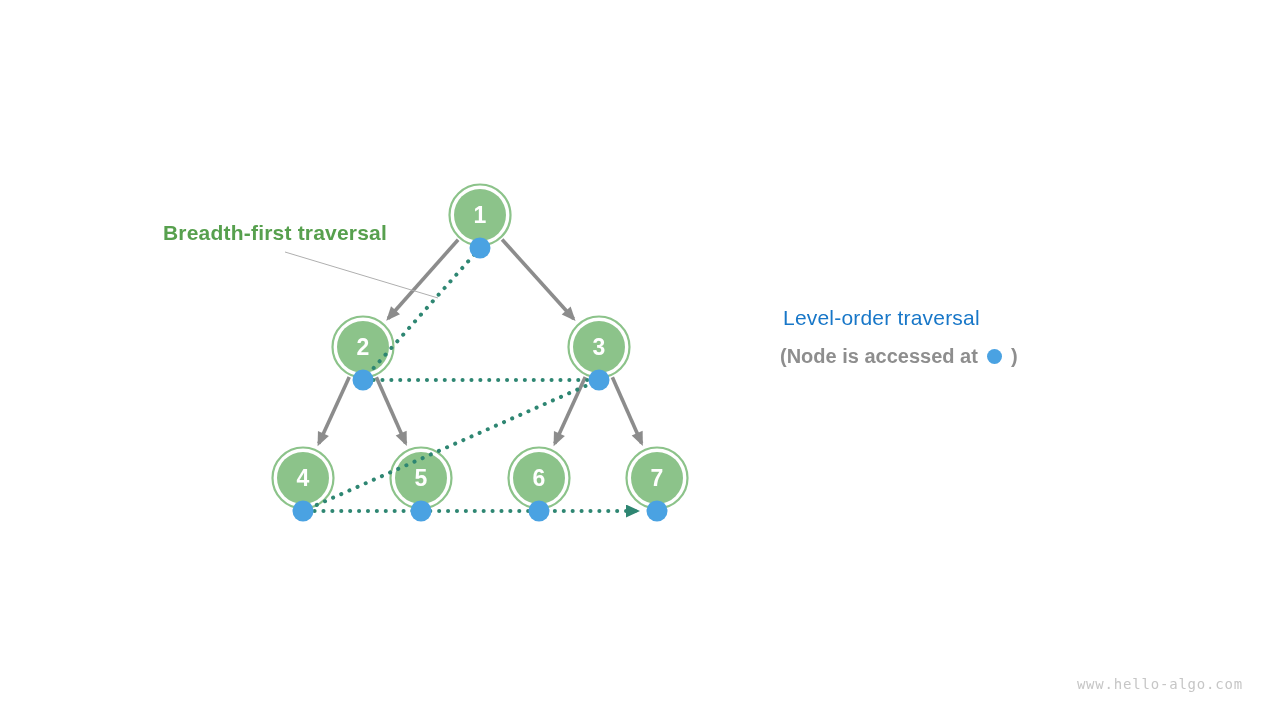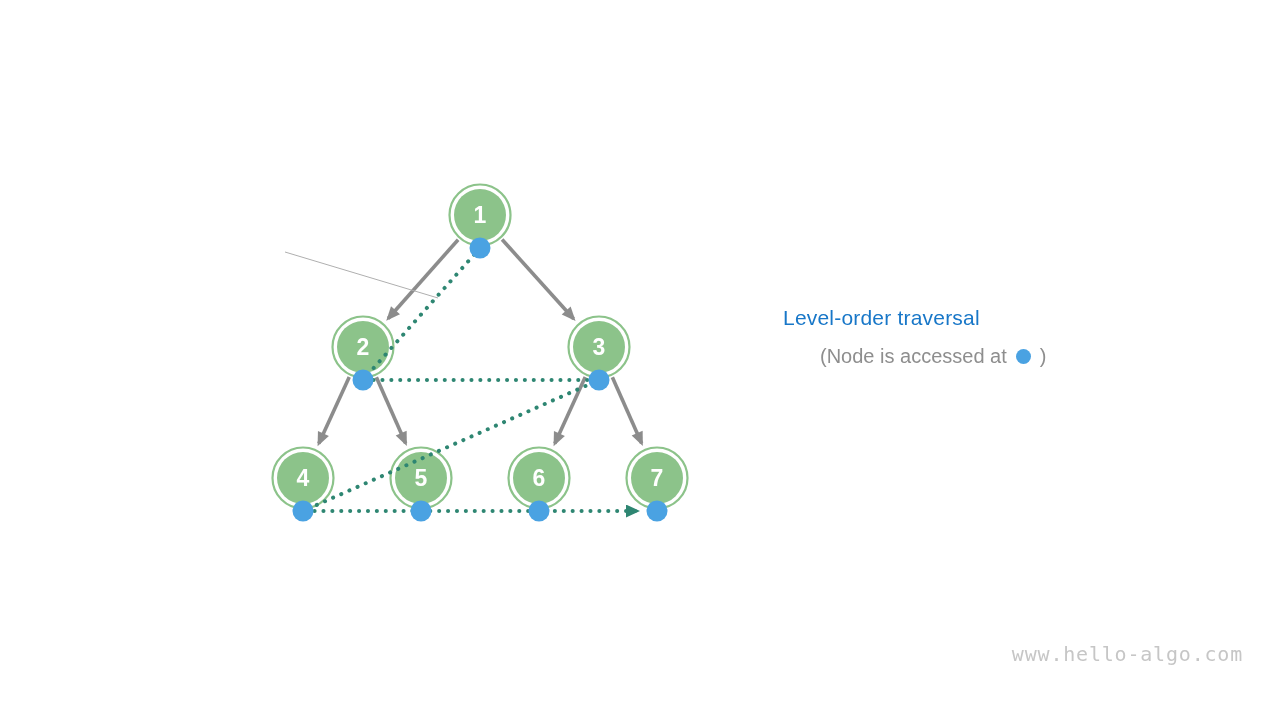--- a/index.html
+++ b/index.html
@@ -29,24 +29,25 @@
     position: absolute;
     left: 783px;
     top: 306px;
     font-size: 21px;
     font-weight: 400;
     letter-spacing: 0.2px;
     white-space: nowrap;
   }
   .legend-note {
     position: absolute;
-    left: 820px;
+    left: 780px;
     top: 345px;
     font-size: 20px;
     white-space: nowrap;
+    font-weight: bold;
   }
   .note-dot {
     display: inline-block;
     width: 15px;
     height: 15px;
     border-radius: 50%;
     margin: 0 9px 0 9px;
     vertical-align: -1px;
   }
   .legend-sequence {
@@ -54,23 +55,23 @@
     left: 782px;
     top: 388px;
     font-size: 22px;
     white-space: pre;
     word-spacing: 7px;
     letter-spacing: 0.5px;
   }
   .watermark {
     position: absolute;
     right: 37px;
-    top: 642px;
+    top: 676px;
     font-family: "DejaVu Sans Mono", monospace;
-    font-size: 20px;
+    font-size: 14px;
     letter-spacing: 0.8px;
   }
 </style>
 </head>
 <body>
 
 <div class="canvas">
 
   <svg class="diagram" viewBox="0 0 1280 720" xmlns="http://www.w3.org/2000/svg">
       <defs>
@@ -132,20 +133,21 @@
         <circle cx="480" cy="248" r="10.5" fill="#4AA2E2"></circle>
         <circle cx="363" cy="380" r="10.5" fill="#4AA2E2"></circle>
         <circle cx="599" cy="380" r="10.5" fill="#4AA2E2"></circle>
         <circle cx="303" cy="511" r="10.5" fill="#4AA2E2"></circle>
         <circle cx="421" cy="511" r="10.5" fill="#4AA2E2"></circle>
         <circle cx="539" cy="511" r="10.5" fill="#4AA2E2"></circle>
         <circle cx="657" cy="511" r="10.5" fill="#4AA2E2"></circle>
       </g>
     </svg>
 
+  <div class="bft-label" style="color: rgb(87, 160, 78);">Breadth-first traversal</div>
 
   <div class="legend-title" style="color: rgb(24, 119, 200);">Level-order traversal</div>
 
   <div class="legend-note" style="color: rgb(142, 142, 142);"><span>(Node is accessed at</span><span class="note-dot" style="background: rgb(74, 162, 226);"></span><span>)</span></div>
 
 
   <div class="watermark" style="color: rgb(198, 198, 198);">www.hello-algo.com</div>
 
 </div>
 

